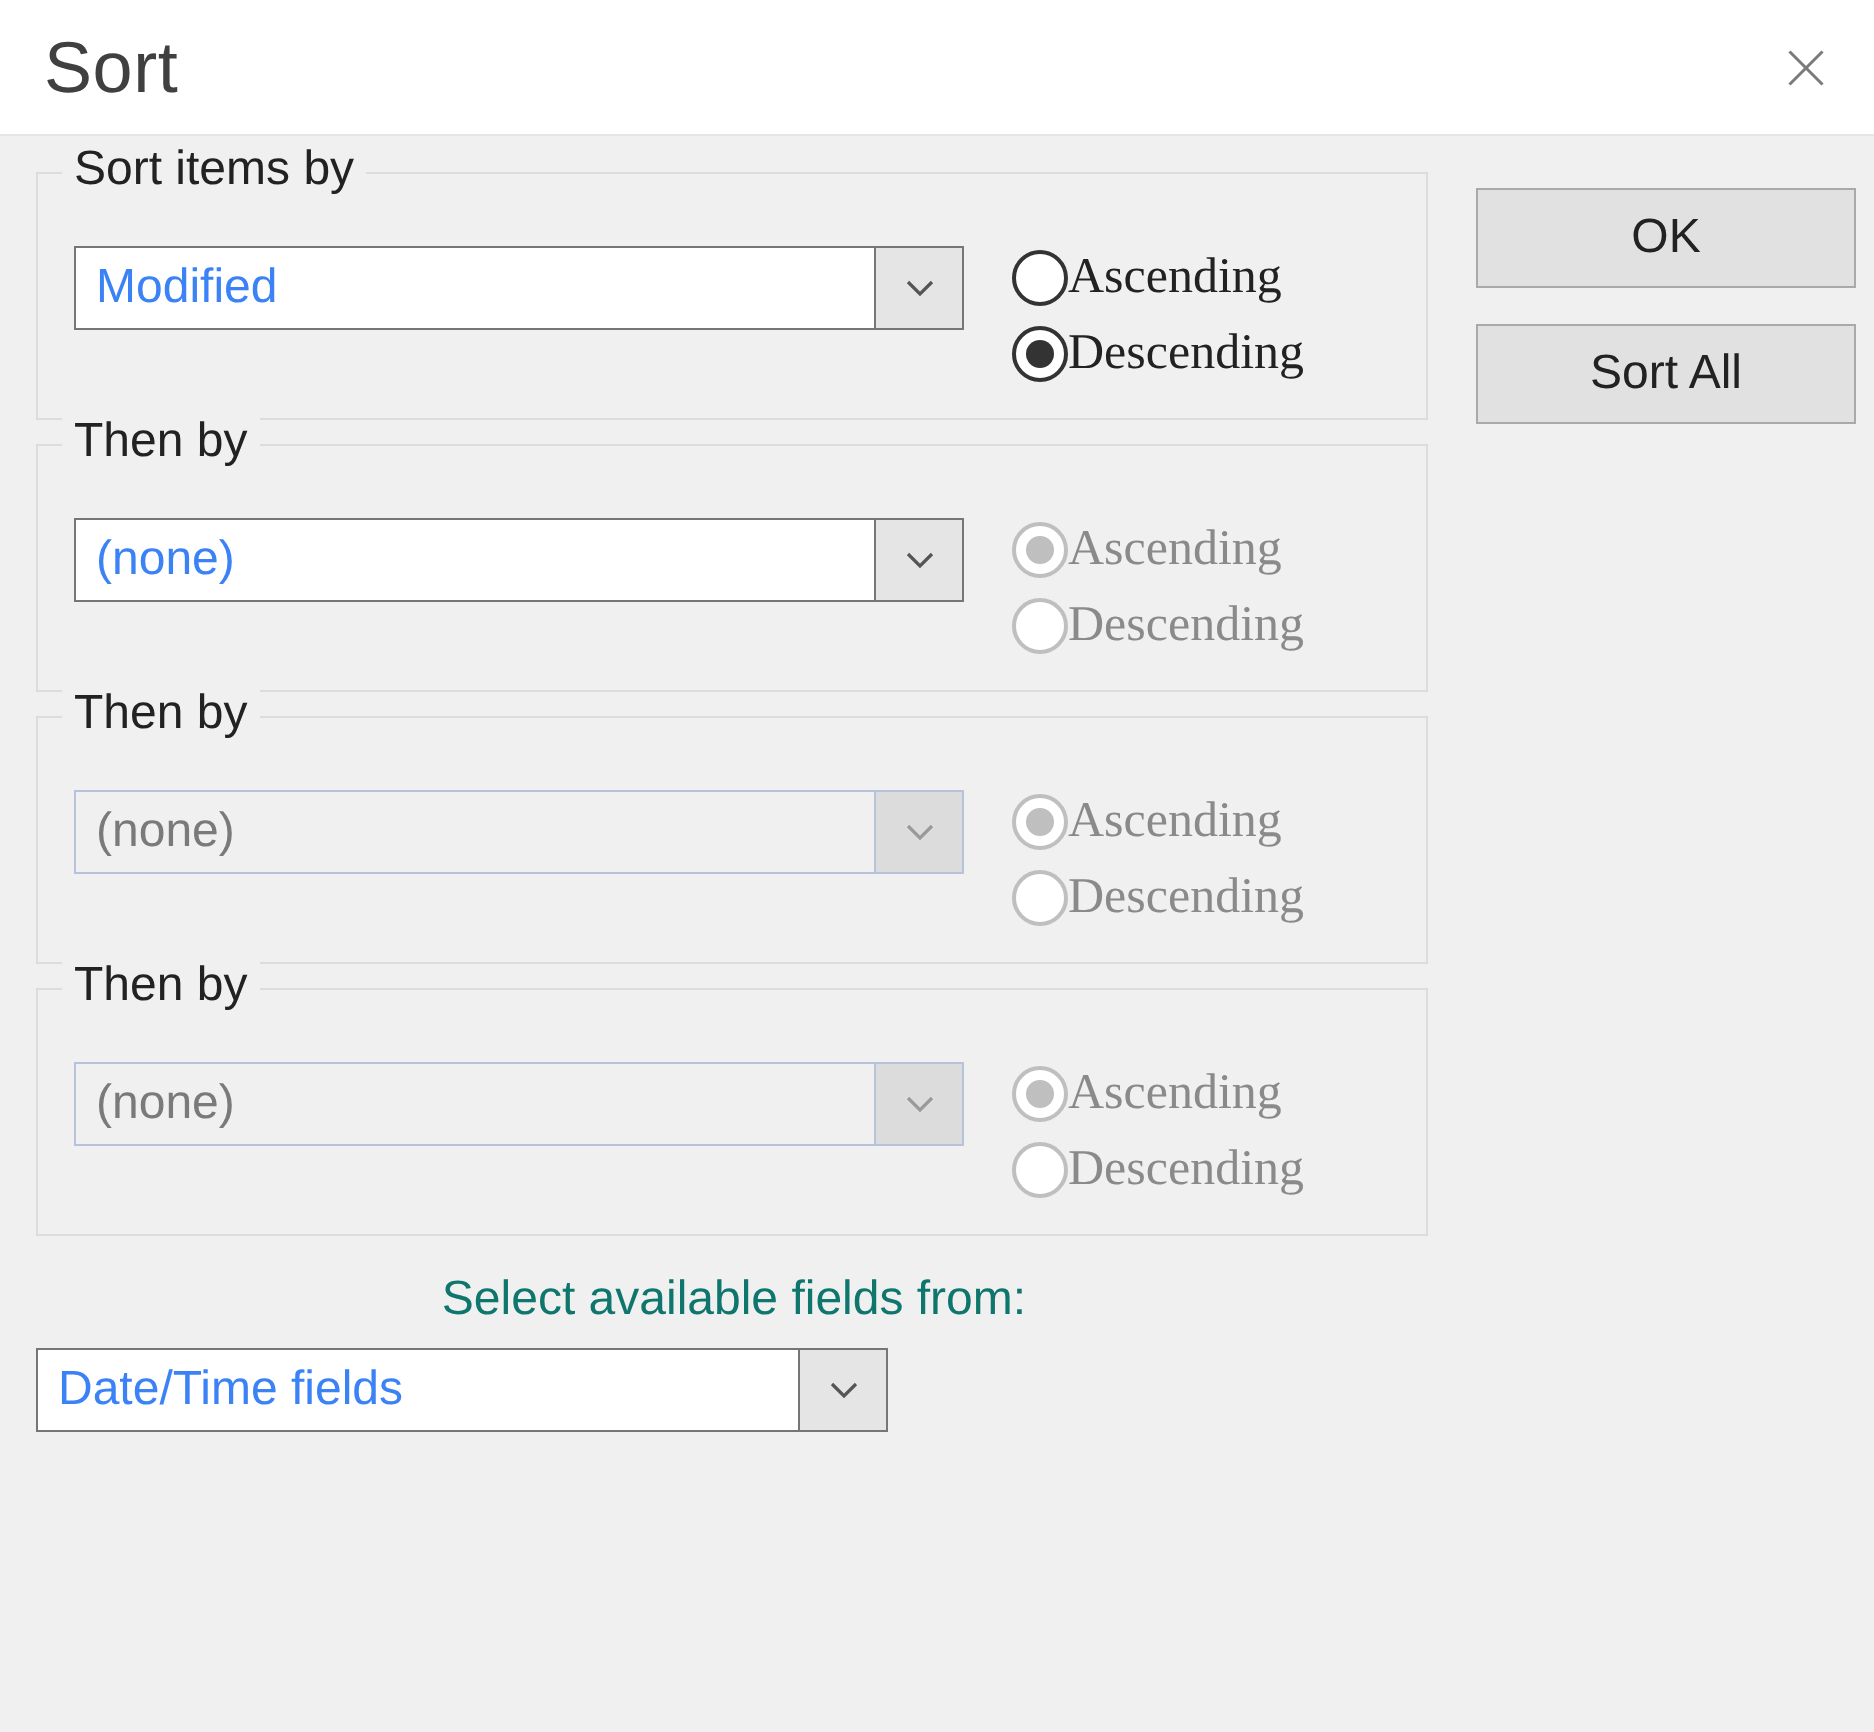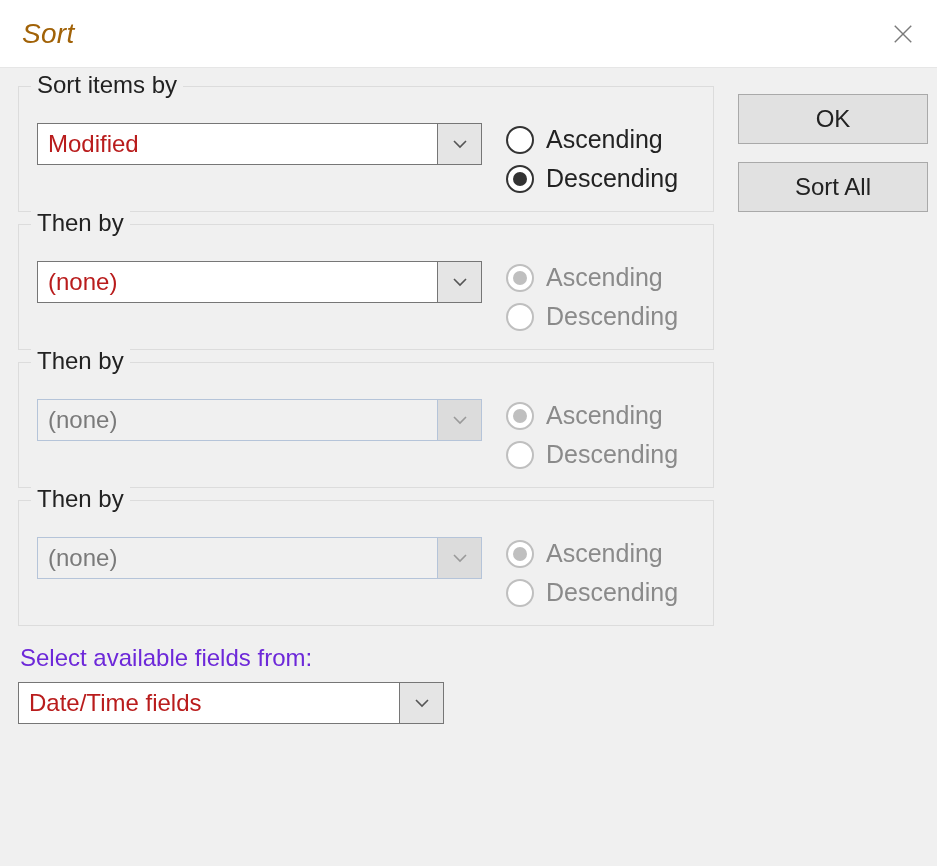--- a/index.html
+++ b/index.html
@@ -23,25 +23,24 @@
 
   .titlebar {
     height: 68px;
     display: flex;
     align-items: center;
     padding: 0 18px 0 22px;
     border-bottom: 1px solid #e6e6e6;
   }
   .titlebar .title {
     flex: 1;
-    font-size: 28px;
+    font-size: 36px;
     font-weight: 400;
-    color: #a16207;
+    color: #404040;
     letter-spacing: 0.3px;
-    font-style: italic;
   }
   .titlebar .close {
     width: 32px;
     height: 32px;
     display: flex;
     align-items: center;
     justify-content: center;
     color: #7a7a7a;
   }
   .titlebar .close svg { width: 22px; height: 22px; }
@@ -106,21 +105,21 @@
   .combo {
     display: flex;
     height: 42px;
     background: #fff;
     border: 1px solid #767676;
   }
   .combo .combo-text {
     flex: 1;
     padding: 4px 10px;
     font-size: 24px;
-    color: #b91c1c;
+    color: #3b82f6;
     display: flex;
     align-items: center;
   }
   .combo .combo-btn {
     width: 44px;
     border-left: 1px solid #767676;
     background: #e5e5e5;
     display: flex;
     align-items: center;
     justify-content: center;
@@ -144,23 +143,24 @@
   
   .radios {
     display: flex;
     flex-direction: column;
     gap: 10px;
     padding-top: 2px;
   }
   .radio {
     display: flex;
     align-items: center;
-    gap: 12px;
+    gap: 0;
     font-size: 25px;
     color: #222;
+    font-family: Liberation Serif, serif;
   }
   .radio .circle {
     width: 28px; height: 28px;
     border: 2px solid #333;
     border-radius: 50%;
     display: inline-flex;
     align-items: center;
     justify-content: center;
     background: #fff;
   }
@@ -171,22 +171,23 @@
     display: none;
   }
   .radio.selected .dot { display: block; }
 
   .radio.disabled { color: #8a8a8a; }
   .radio.disabled .circle { border-color: #bfbfbf; background:#fff; }
   .radio.disabled.selected .dot { display:block; background:#bfbfbf; }
 
   .bottom-label {
     font-size: 24px;
-    color: #6d28d9;
+    color: #0f766e;
     margin: 18px 0 10px 2px;
+    text-align: center;
   }
   .bottom-combo {
     width: 426px;
   }
 </style>
 </head>
 <body>
 
 <div class="dialog">
 

